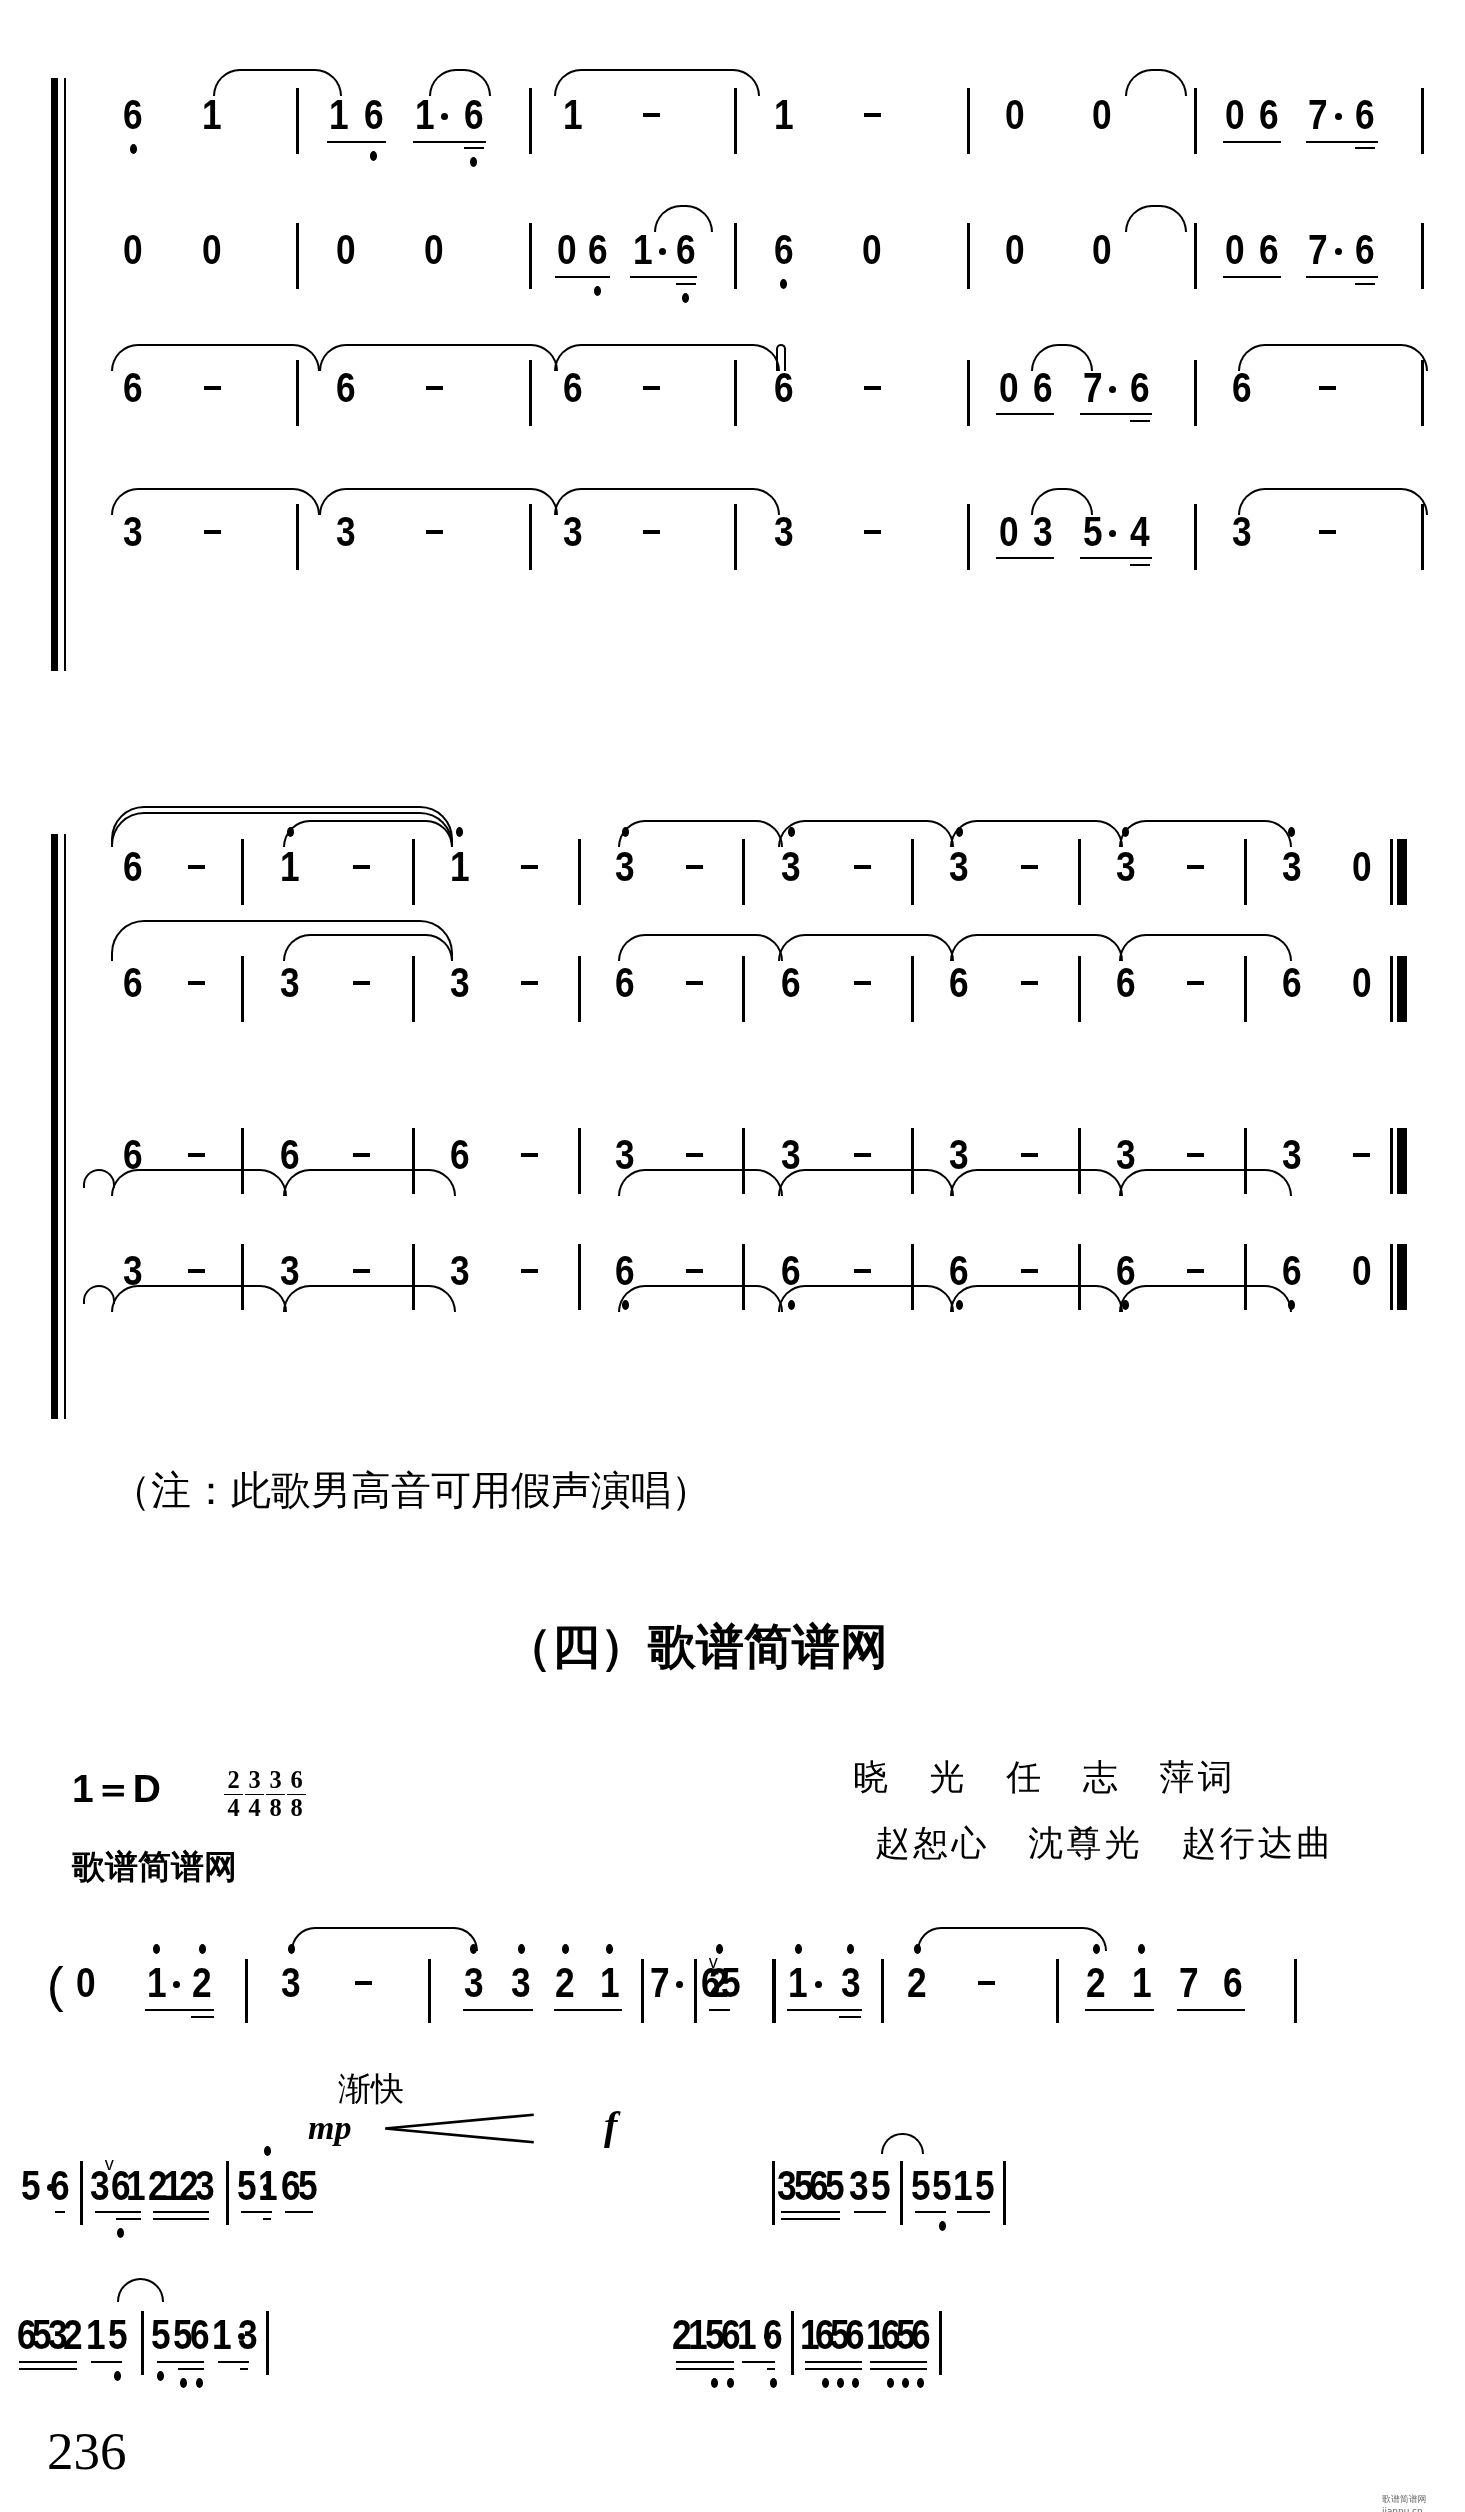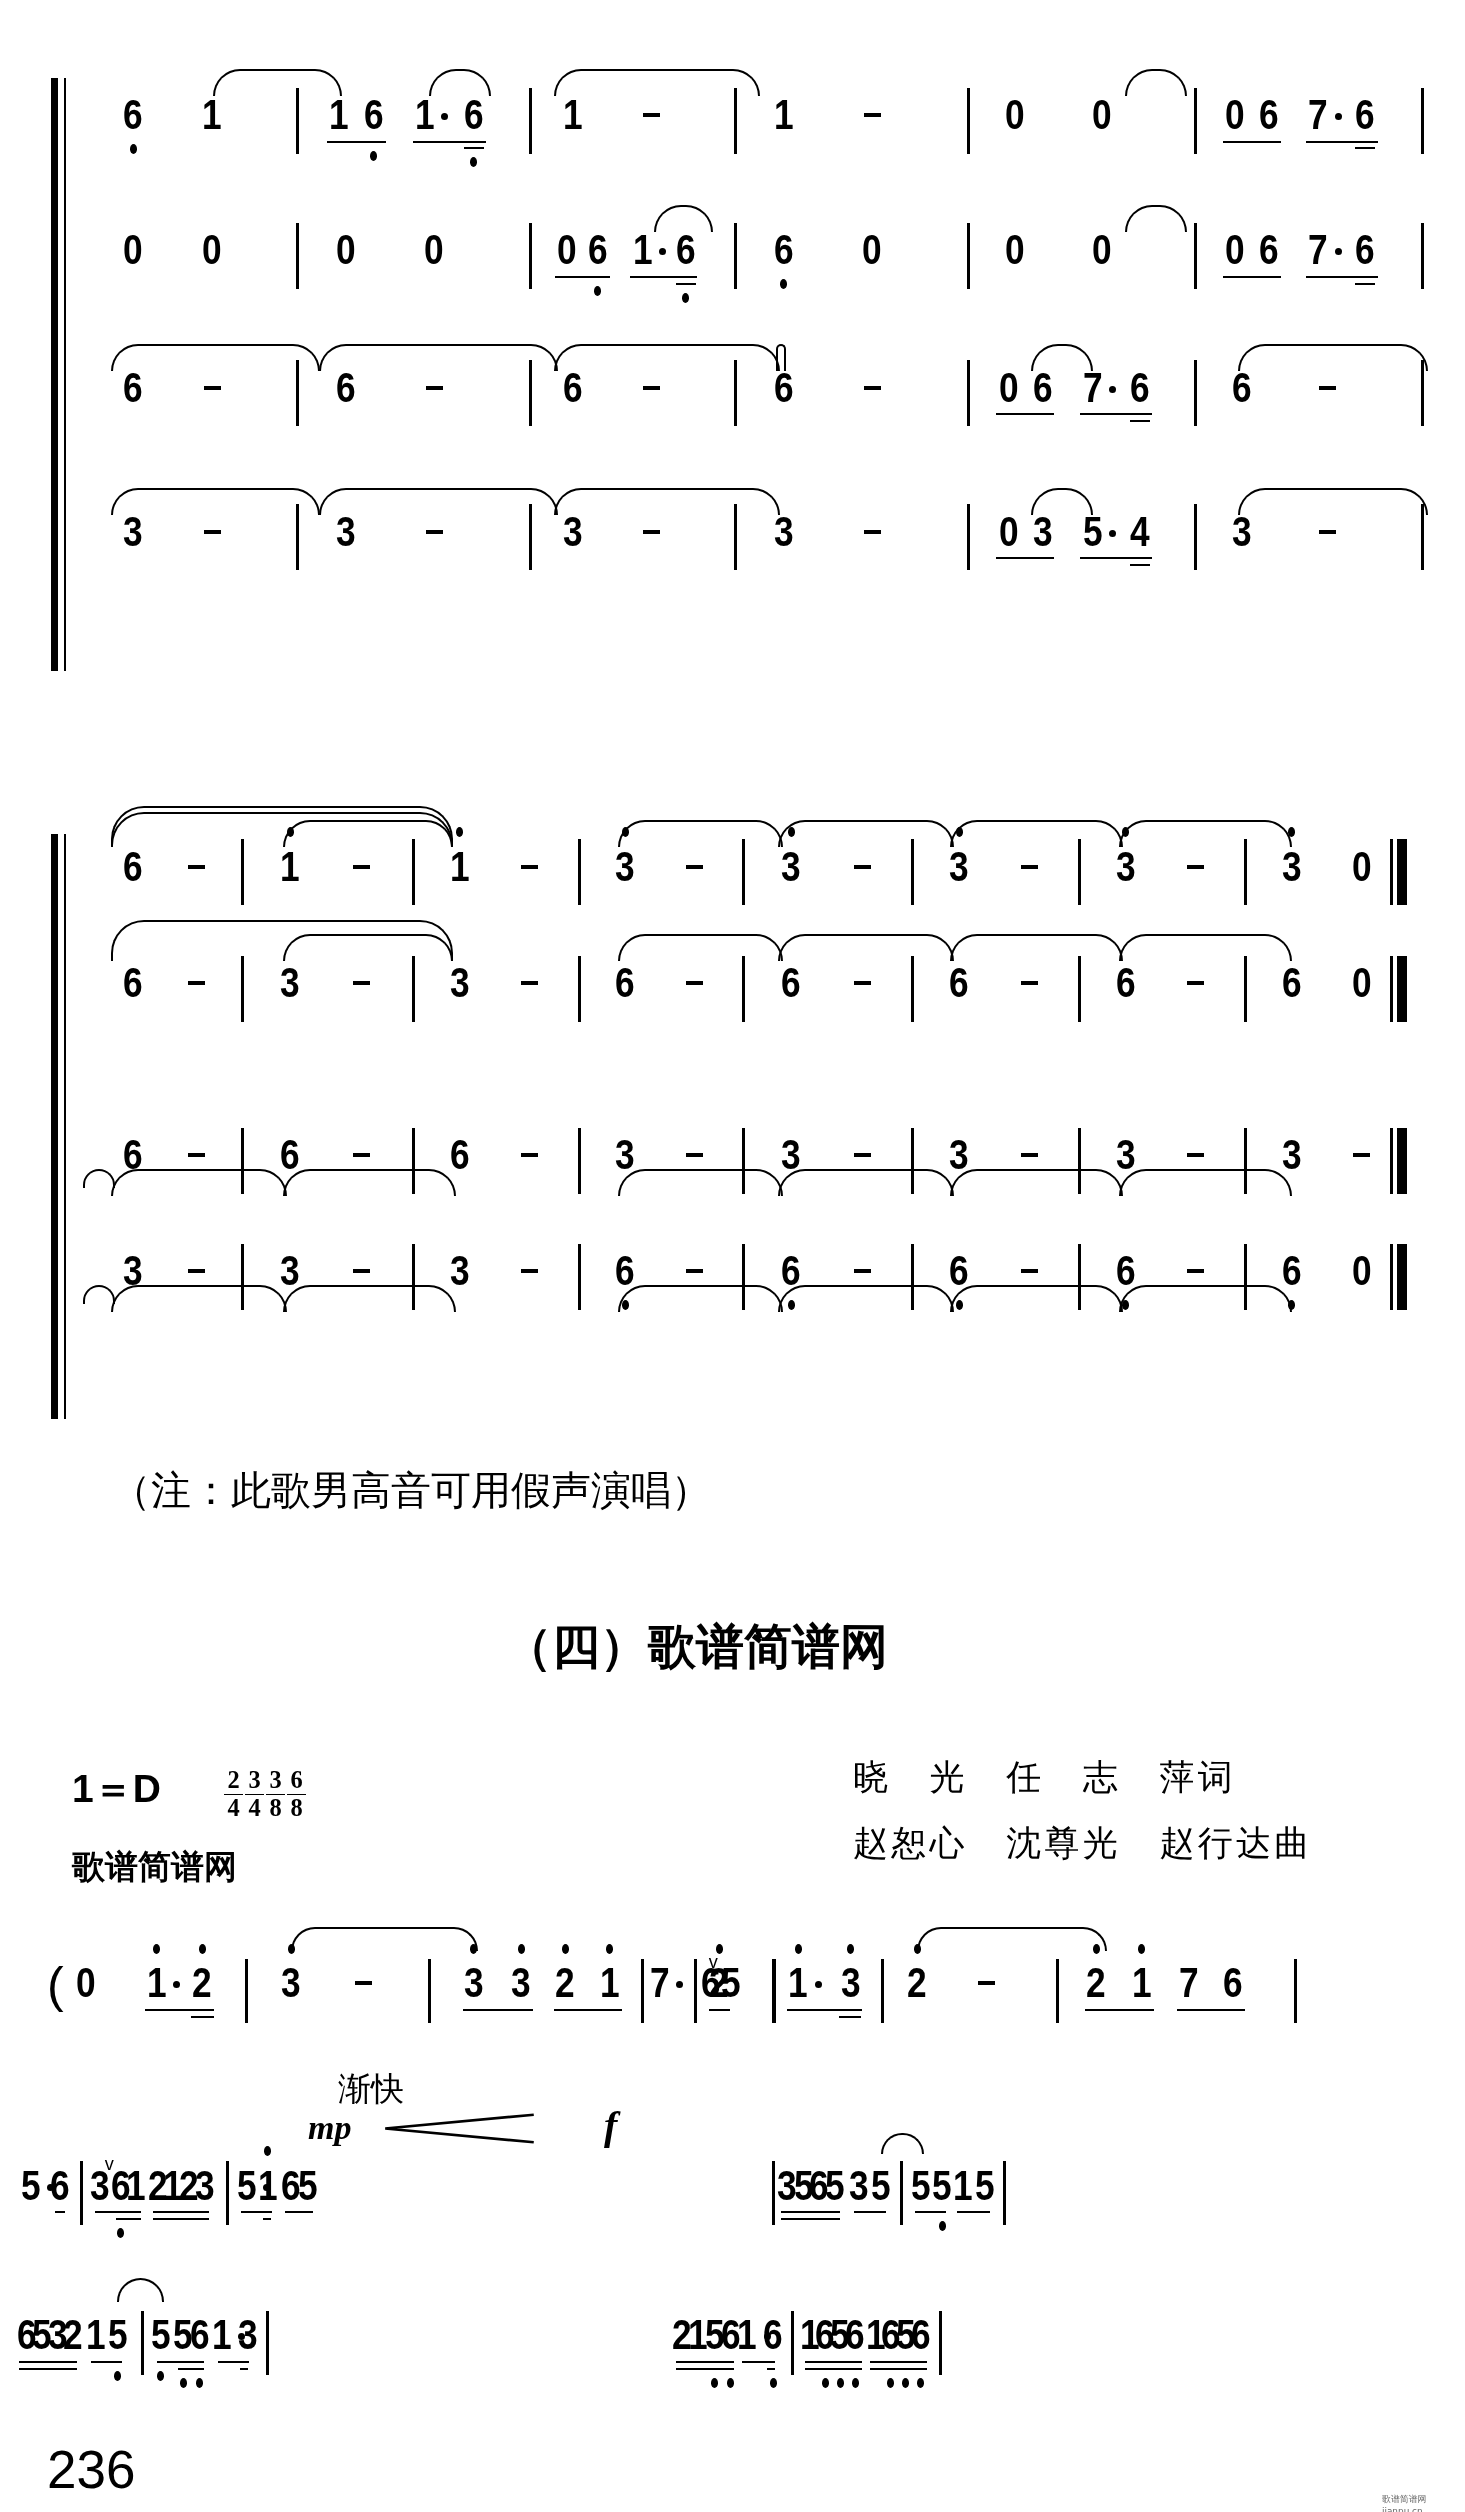--- a/index.html
+++ b/index.html
@@ -343,21 +343,21 @@
     </div>
     <div style="position: absolute; left: 63px; top: 0px; width: 19px; text-align: center; font-family: &quot;Liberation Serif&quot;, serif; font-weight: bold; font-size: 24.4px; line-height: 1;">
       <div>6</div>
       <div style="height: 1.7px; background: rgb(0, 0, 0); margin: 1.1px 0px;"></div>
       <div>8</div>
     </div>
   </div>
 <div class="abs cjk" style="left:72px;top:1845px;font-size:33px;font-weight:bold;">歌谱简谱网</div>
 
 <div class="abs cjk" style="left:853px;top:1754px;font-size:35px;letter-spacing:3.3px;white-space:pre;">晓　光　任　志　萍词</div>
-<div class="abs cjk" style="left:853px;top:1820px;font-size:35px;letter-spacing:3.3px;white-space:pre;">赵恕心　沈尊光　赵行达曲</div>
+<div class="abs cjk" style="left:875px;top:1820px;font-size:35px;letter-spacing:3.3px;white-space:pre;">赵恕心　沈尊光　赵行达曲</div>
 
 <div id="p2">
     <div class="abs" style="left: 47px; top: 1956px; font-size: 50px; font-family: &quot;Liberation Sans&quot;, sans-serif;">(</div>
     <div class="note" style="left: 73px; top: 1961px;">0</div>
     <div class="note" style="left: 144px; top: 1961px;">1</div>
     <div class="dot-hi" style="left: 153px; top: 1944px;"></div>
     <div class="aug" style="left: 173px; top: 1981px;"></div>
     <div class="note" style="left: 189px; top: 1961px;">2</div>
     <div class="dot-hi" style="left: 199px; top: 1944px;"></div>
     <div class="ul" style="left: 145px; top: 2009px; width: 69px;"></div>
@@ -524,15 +524,15 @@
     <div class="bar" style="left: 939px; top: 2311px; height: 64px;"></div>
   </div>
 
 <div class="abs cjk" style="left:338px;top:2067px;font-size:33px;">渐快</div>
 <div class="dyn" style="left:308px;top:2111px;font-size:34px;">mp</div>
 <svg class="abs" style="left:382px;top:2112px;" width="155" height="33" viewBox="0 0 280 60">
   <polyline points="275,5 5,30 275,55" fill="none" stroke="#000" stroke-width="5"></polyline>
 </svg>
 <div class="dyn" style="left:604px;top:2106px;font-size:40px;">f</div>
 
-<div class="abs" style="left:47px;top:2421px;font-size:53px;font-family:Liberation Sans, sans-serif;margin-top:18px;">236</div>
+<div class="abs" style="left:47px;top:2421px;font-size:53px;font-family:Liberation Serif, serif;">236</div>
 <div class="abs cjk" style="left:1382px;top:2493px;font-size:8.9px;color:#666;">歌谱简谱网 jianpu.cn</div>
 
 
 </body></html>

